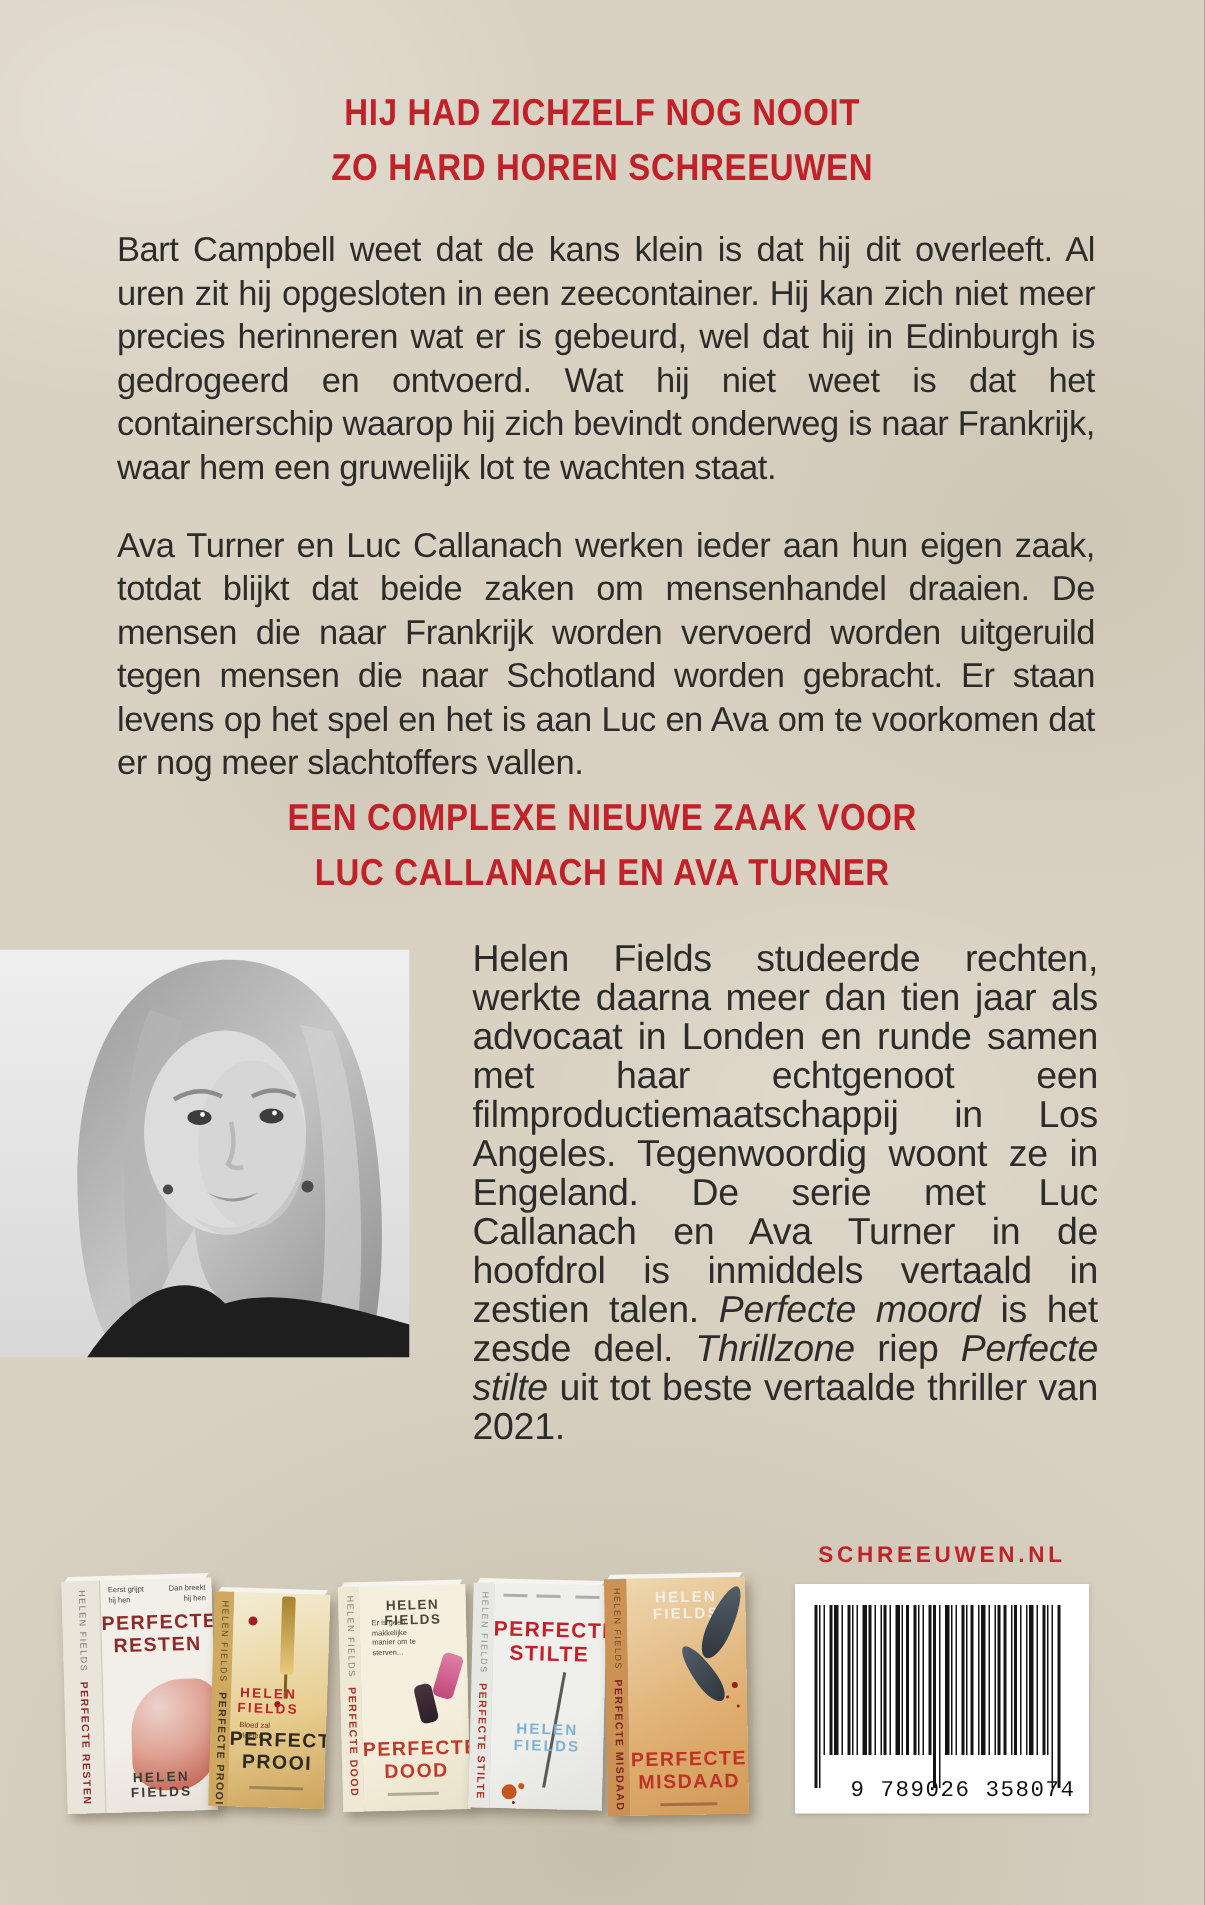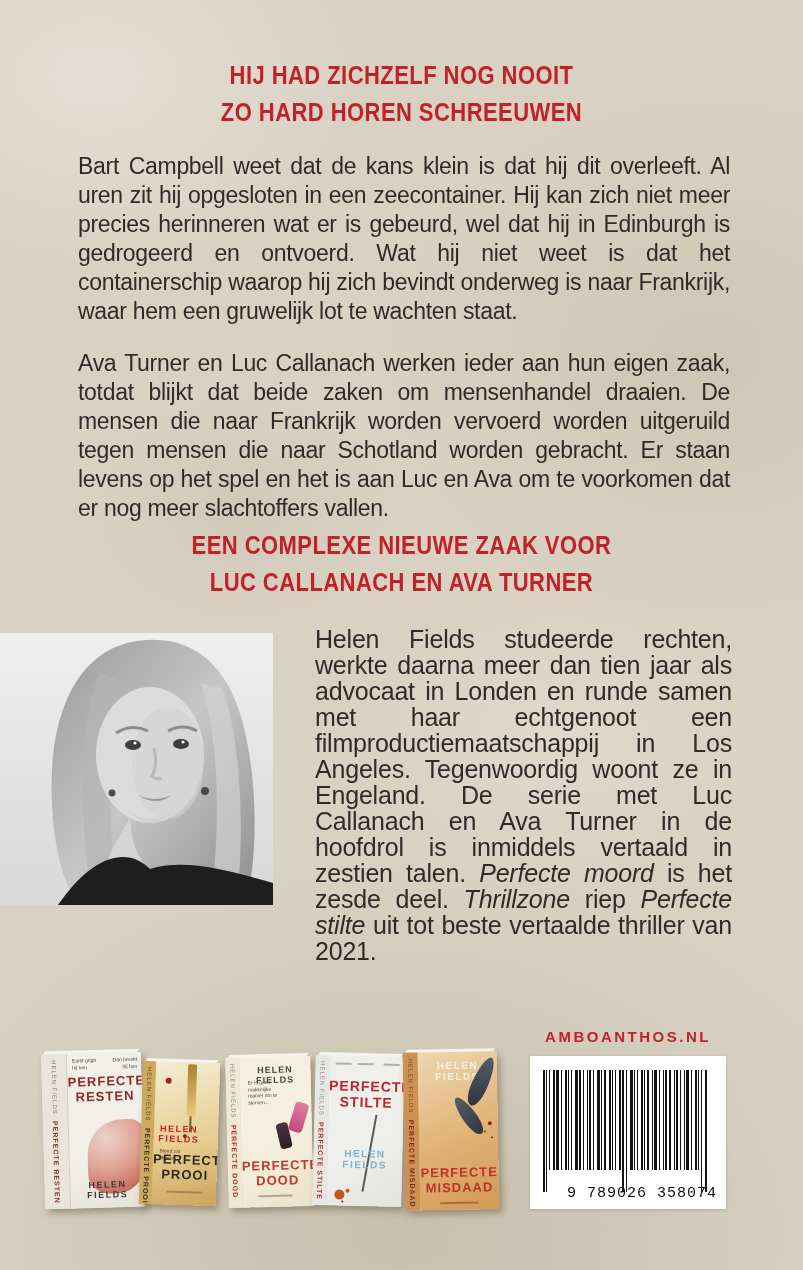--- a/index.html
+++ b/index.html
@@ -165,21 +165,21 @@
     <path d="M138,162 q16,8 34,0 q-16,12 -34,0 Z" fill="#9e9494"></path>
     <path d="M128,178 q22,14 44,2 q-18,22 -44,-2 Z" fill="#cfcfcf" opacity="0.8"></path>
     <path d="M130,185 C132,215 140,228 150,236 L128,272 L96,272 C100,235 115,210 130,185 Z" fill="#d4d4d4"></path>
     <path d="M58,272 C95,218 130,215 150,236 C185,225 230,238 273,250 L273,272 Z" fill="#1e1e1e"></path>
     <circle cx="205" cy="158" r="4" fill="#4a4a4a"></circle>
     <circle cx="112" cy="160" r="3.4" fill="#4a4a4a"></circle>
   </svg>
 
   <p class="bio" style="margin:0;"><span>Helen Fields studeerde rechten, werkte daarna meer dan tien jaar als advocaat in Londen en runde samen met haar echtgenoot een filmproductiemaatschappij in Los Angeles. Tegenwoordig woont ze in Engeland. De serie met Luc Callanach en Ava Turner in de hoofdrol is inmiddels vertaald in zestien talen. </span><span style="font-style: italic;">Perfecte moord</span><span> is het zesde deel. </span><span style="font-style: italic;">Thrillzone</span><span> riep </span><span style="font-style: italic;">Perfecte stilte</span><span> uit tot beste vertaalde thriller van 2021.</span></p>
 
-  <div class="publisher">AMBOANTHOS.NL</div>
+  <div class="publisher">SCHREEUWEN.NL</div>
 
   <div class="barcode-box">
     <div class="bars"><span class="bar tall" style="width: 2px; margin-right: 1px;"></span><span class="bar tall" style="width: 1px; margin-right: 2px;"></span><span class="bar" style="width: 1px; margin-right: 3px;"></span><span class="bar" style="width: 2px; margin-right: 1px;"></span><span class="bar" style="width: 3px; margin-right: 2px;"></span><span class="bar" style="width: 1px; margin-right: 3px;"></span><span class="bar" style="width: 2px; margin-right: 1px;"></span><span class="bar" style="width: 1px; margin-right: 2px;"></span><span class="bar" style="width: 1px; margin-right: 3px;"></span><span class="bar" style="width: 3px; margin-right: 1px;"></span><span class="bar" style="width: 2px; margin-right: 2px;"></span><span class="bar" style="width: 1px; margin-right: 3px;"></span><span class="bar" style="width: 1px; margin-right: 1px;"></span><span class="bar" style="width: 2px; margin-right: 2px;"></span><span class="bar" style="width: 1px; margin-right: 3px;"></span><span class="bar" style="width: 3px; margin-right: 1px;"></span><span class="bar" style="width: 1px; margin-right: 2px;"></span><span class="bar" style="width: 2px; margin-right: 3px;"></span><span class="bar" style="width: 2px; margin-right: 1px;"></span><span class="bar" style="width: 1px; margin-right: 2px;"></span><span class="bar" style="width: 1px; margin-right: 3px;"></span><span class="bar" style="width: 2px; margin-right: 1px;"></span><span class="bar tall" style="width: 2px; margin-right: 2px;"></span><span class="bar tall" style="width: 1px; margin-right: 3px;"></span><span class="bar" style="width: 3px; margin-right: 1px;"></span><span class="bar" style="width: 1px; margin-right: 2px;"></span><span class="bar" style="width: 1px; margin-right: 3px;"></span><span class="bar" style="width: 2px; margin-right: 1px;"></span><span class="bar" style="width: 1px; margin-right: 2px;"></span><span class="bar" style="width: 2px; margin-right: 3px;"></span><span class="bar" style="width: 1px; margin-right: 1px;"></span><span class="bar" style="width: 3px; margin-right: 2px;"></span><span class="bar" style="width: 1px; margin-right: 3px;"></span><span class="bar" style="width: 1px; margin-right: 1px;"></span><span class="bar" style="width: 2px; margin-right: 2px;"></span><span class="bar" style="width: 2px; margin-right: 3px;"></span><span class="bar" style="width: 1px; margin-right: 1px;"></span><span class="bar" style="width: 2px; margin-right: 2px;"></span><span class="bar" style="width: 1px; margin-right: 3px;"></span><span class="bar" style="width: 1px; margin-right: 1px;"></span><span class="bar" style="width: 3px; margin-right: 2px;"></span><span class="bar" style="width: 1px; margin-right: 3px;"></span><span class="bar" style="width: 2px; margin-right: 1px;"></span><span class="bar" style="width: 1px; margin-right: 2px;"></span><span class="bar tall" style="width: 1px; margin-right: 3px;"></span><span class="bar tall" style="width: 2px; margin-right: 1px;"></span></div>
     <div class="bc-digits">9 789026 358074</div>
   </div>
 
   <div class="book b1">
     <div class="spine">
       <span class="sp-author">HELEN FIELDS</span>
       <span class="sp-title">PERFECTE RESTEN</span>

